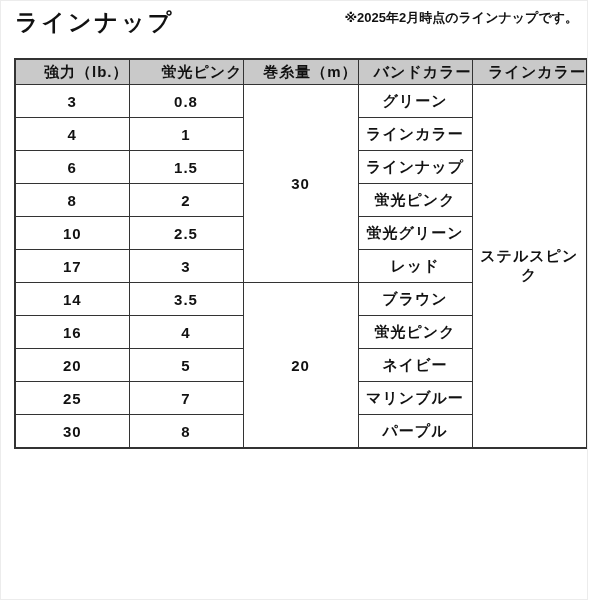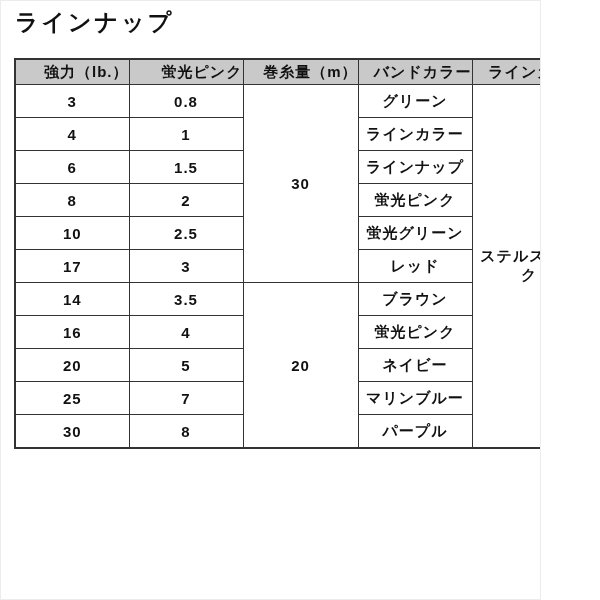--- a/index.html
+++ b/index.html
@@ -2,21 +2,21 @@
 <html><head>
 <meta charset="utf-8">
 <style>
   html, body {
     margin: 0;
     padding: 0;
     background: #ffffff;
   }
   .page {
     position: relative;
-    width: 541px;
+    width: 588px;
     height: 600px;
     background: #ffffff;
     box-sizing: border-box;
     border: 1px solid #ececec;
     font-family: "Liberation Sans", "DejaVu Sans", sans-serif;
     color: #111111;
     overflow: hidden;
   }
   .title {
     position: absolute;
@@ -66,20 +66,21 @@
     padding: 0;
     background: #ffffff;
   }
 </style>
 </head>
 <body>
 
 <div class="page">
 
   <div class="title">ラインナップ</div>
+  <div class="note">※2025年2月時点のラインナップです。</div>
 
   <table class="lineup">
     <colgroup>
       <col style="width:114px">
       <col style="width:114px">
       <col style="width:115px">
       <col style="width:114px">
       <col style="width:115px">
     </colgroup>
     <thead>

